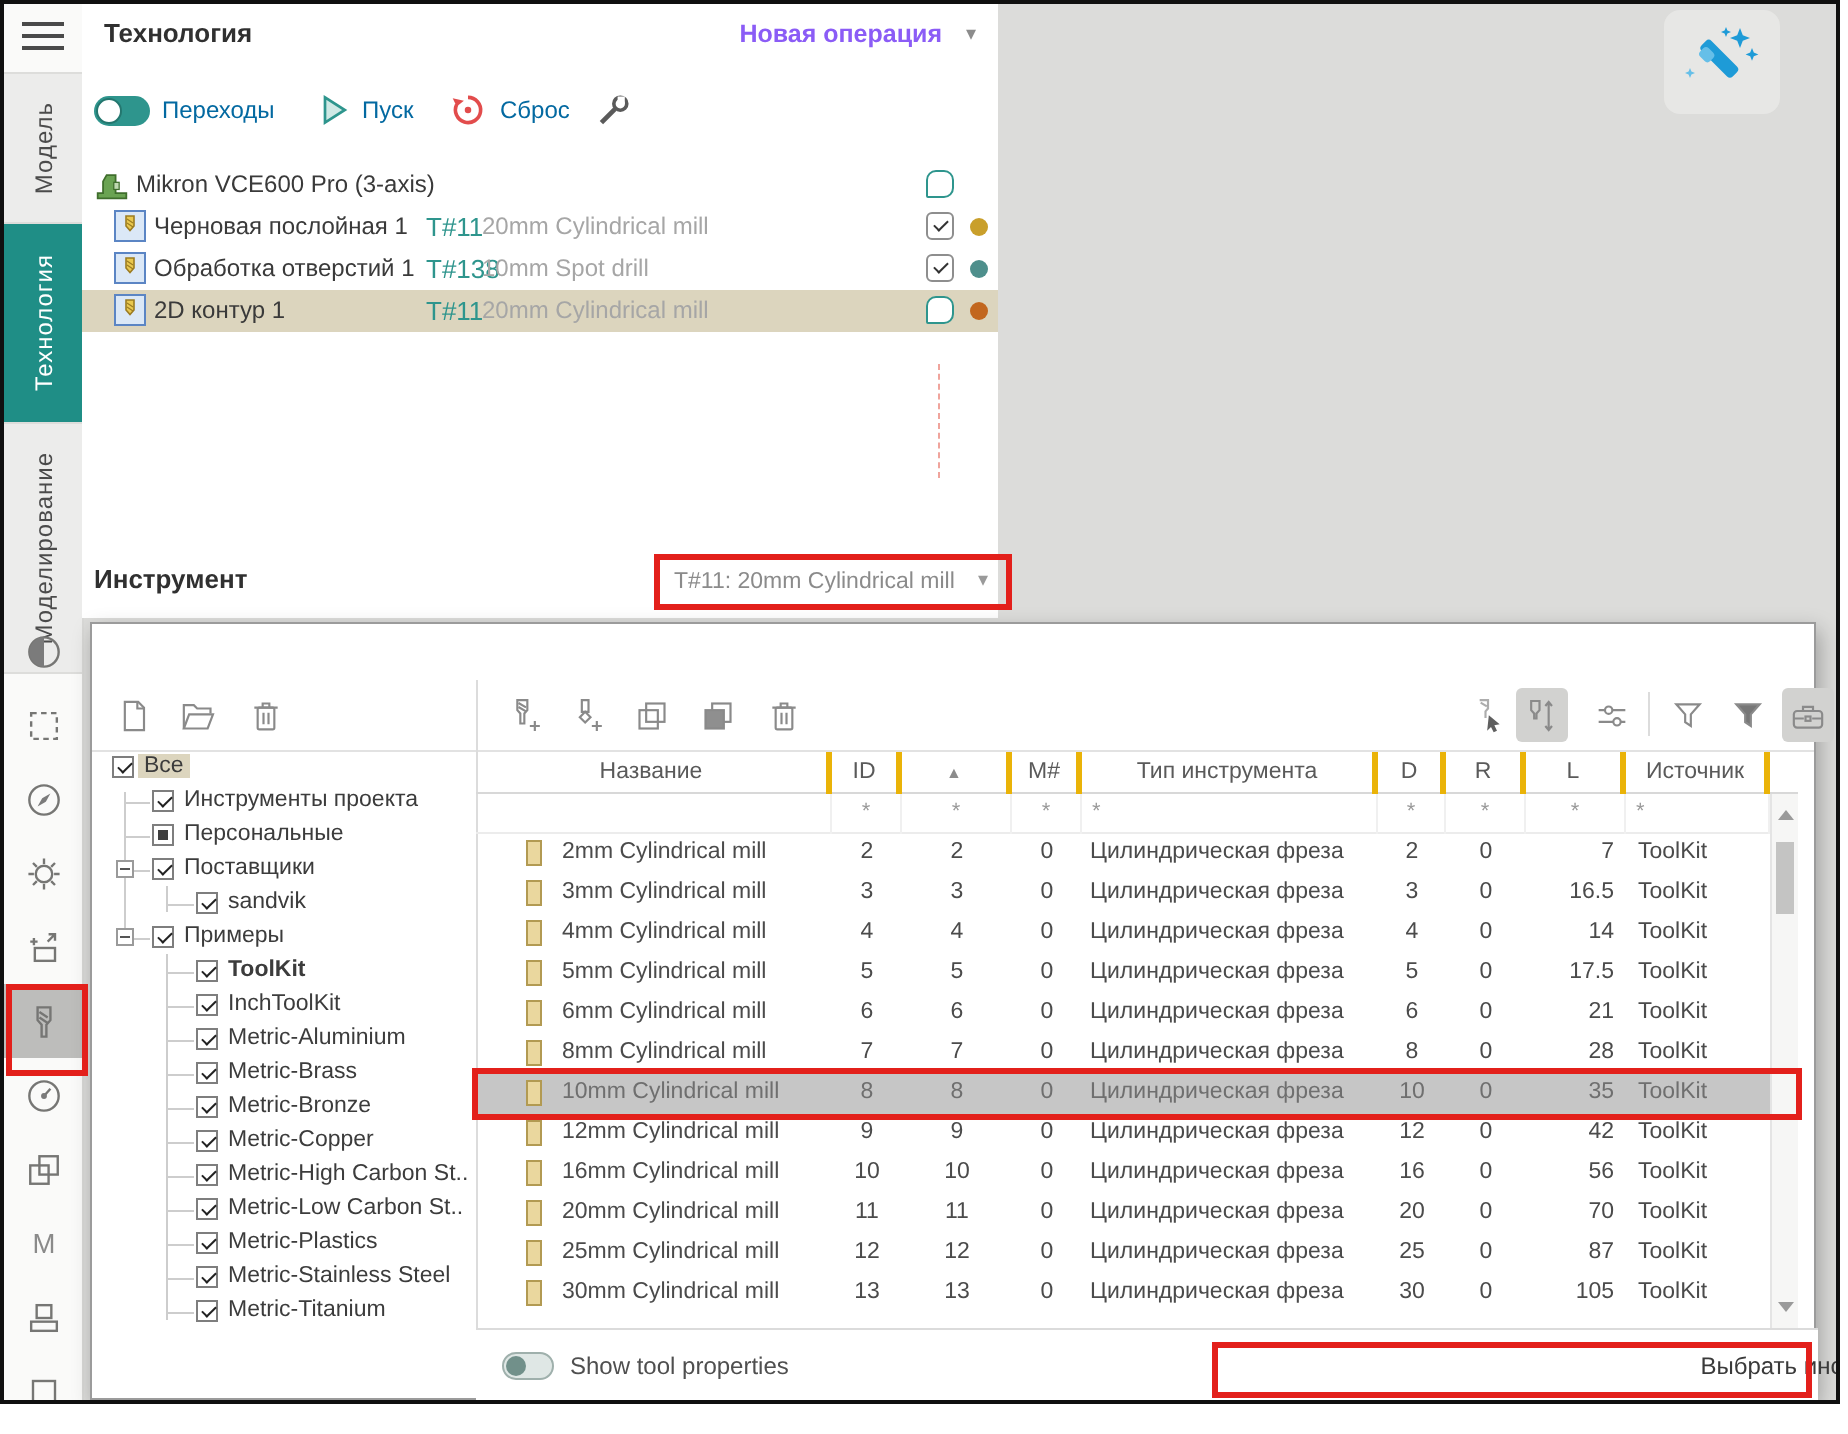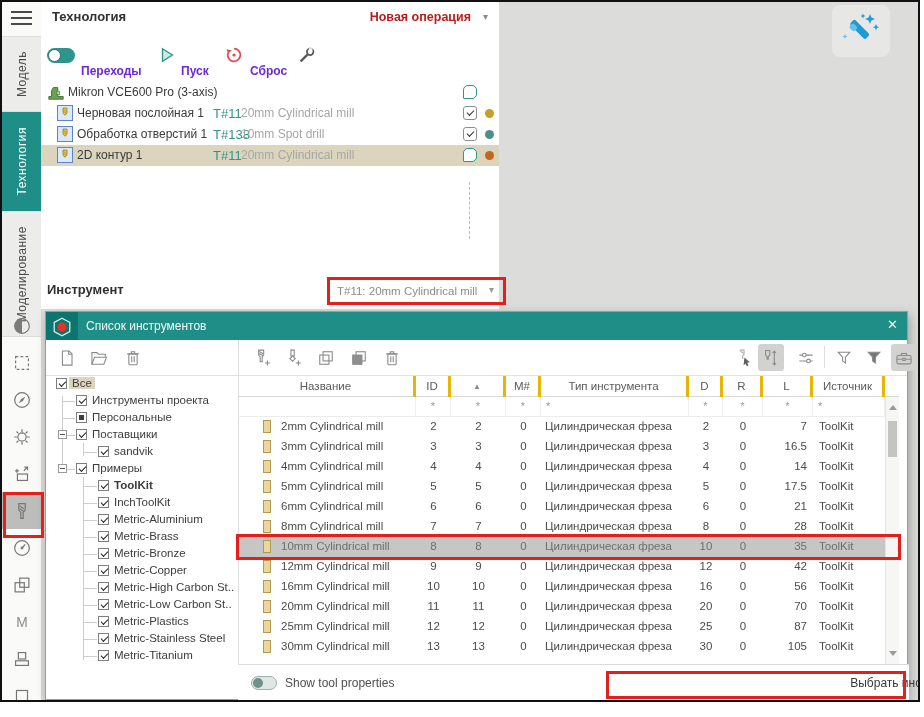--- a/index.html
+++ b/index.html
@@ -15,25 +15,25 @@
   .vtab span{writing-mode:vertical-rl;transform:rotate(180deg);letter-spacing:.5px;}
   .vtab.active{background:#1F8E86;color:#fff;border-color:#1F8E86;}
   .side-icons{left:0;top:305px;width:39px;display:flex;flex-direction:column;align-items:center;}
   .slot{width:39px;height:37px;display:flex;align-items:center;justify-content:center;position:relative;cursor:pointer;}
   .slot svg{stroke:#767674;fill:none;stroke-width:1.3;}
   .slot.active{background:#BDBDBB;}
 
   
   #panel{left:39px;top:0;width:458px;height:307px;background:#FFFFFF;}
   #panel-title{left:11px;top:7px;font-size:13px;font-weight:bold;color:#303030;}
-  #newop{right:28px;top:8px;font-size:12.5px;font-weight:bold;color:#b91c1c;cursor:pointer;}
+  #newop{right:28px;top:8px;font-size:12.5px;font-weight:bold;color:#8b5cf6;cursor:pointer;}
   #newop-caret{right:11px;top:9px;font-size:10px;color:#8C8C8C;cursor:pointer;}
   .toggle{width:28px;height:15px;border-radius:8px;background:#2E958D;position:relative;cursor:pointer;}
   .toggle .knob{position:absolute;left:1px;top:1px;width:13px;height:13px;border-radius:50%;background:#fff;border:1px solid #24776F;box-sizing:border-box;}
-  .ctl-label{font-size:12px;font-weight:bold;color:#6d28d9;margin-top:16px;}
+  .ctl-label{font-size:12px;font-weight:normal;color:#0369a1;}
   #tree{left:0;top:80px;width:375px;}
   .op-row{position:relative;height:21px;width:458px;}
   .op-row.sel{background:#DCD5BE;}
   .op-icon{position:absolute;left:16px;top:2px;width:16px;height:16px;}
   .mach-icon{position:absolute;left:6px;top:2px;width:18px;height:17px;}
   .op-name{position:absolute;left:36px;top:3px;font-size:12px;color:#3A3A3A;}
   .mach-name{position:absolute;left:27px;top:3px;font-size:12px;color:#3A3A3A;}
   .op-tno{position:absolute;left:172px;top:3px;font-size:13px;color:#2E958D;}
   .op-tool{position:absolute;left:200px;top:3px;font-size:12px;color:#A6A6A6;}
   .op-cb{position:absolute;left:422px;top:3px;width:12px;height:12px;background:#fff;z-index:2;}
@@ -321,30 +321,20 @@
       <rect x="8" y="14" width="22" height="7" rx="2" transform="rotate(45 19 17)" fill="#1E9BD7"></rect>
       <rect x="9" y="12" width="7" height="6" rx="2" transform="rotate(45 12 15)" fill="#66BFE8"></rect>
       <path d="M29 2 l1.4 3.6 L34 7 l-3.6 1.4 L29 12 l-1.4-3.6 L24 7 l3.6-1.4 Z" fill="#1E9BD7"></path>
       <path d="M35 12 l.9 2.3 2.3.9 -2.3.9 -.9 2.3 -.9-2.3 -2.3-.9 2.3-.9 Z" fill="#1E9BD7"></path>
       <path d="M22 1.5 l.7 1.8 1.8.7 -1.8.7 -.7 1.8 -.7-1.8 -1.8-.7 1.8-.7 Z" fill="#1E9BD7"></path>
       <path d="M4 22 l.7 1.8 1.8.7 -1.8.7 -.7 1.8 -.7-1.8 -1.8-.7 1.8-.7 Z" fill="#66BFE8"></path>
     </svg>
   </div>
 
   <div id="dialog" class="abs">
-    <div id="dlg-titlebar" class="abs">
-      <div id="dlg-icon" class="abs">
-        <svg width="22" height="22" viewBox="0 0 24 24">
-            <polygon points="12,2.5 20.5,7 20.5,17 12,21.5 3.5,17 3.5,7" fill="none" stroke="#D6EFEB" stroke-width="1.4"></polygon>
-            <circle cx="12" cy="12" r="5" fill="#E8312A"></circle>
-          </svg>
-      </div>
-      <div id="dlg-title" class="abs">Список инструментов</div>
-      <div id="dlg-close" class="abs">✕</div>
-    </div>
 
     <div id="dlg-toolbar" class="abs">
       <div class="tbtn" style="left:8px;">
         <svg width="20" height="20" viewBox="0 0 24 24">
             <path d="M6.5 3.5 h8 l3.5 3.5 v13.5 h-11.5 Z"></path>
             <path d="M14 3.5 V7.5 h4"></path>
           </svg>
       </div>
       <div class="tbtn" style="left:40px;">
         <svg width="20" height="20" viewBox="0 0 24 24">

